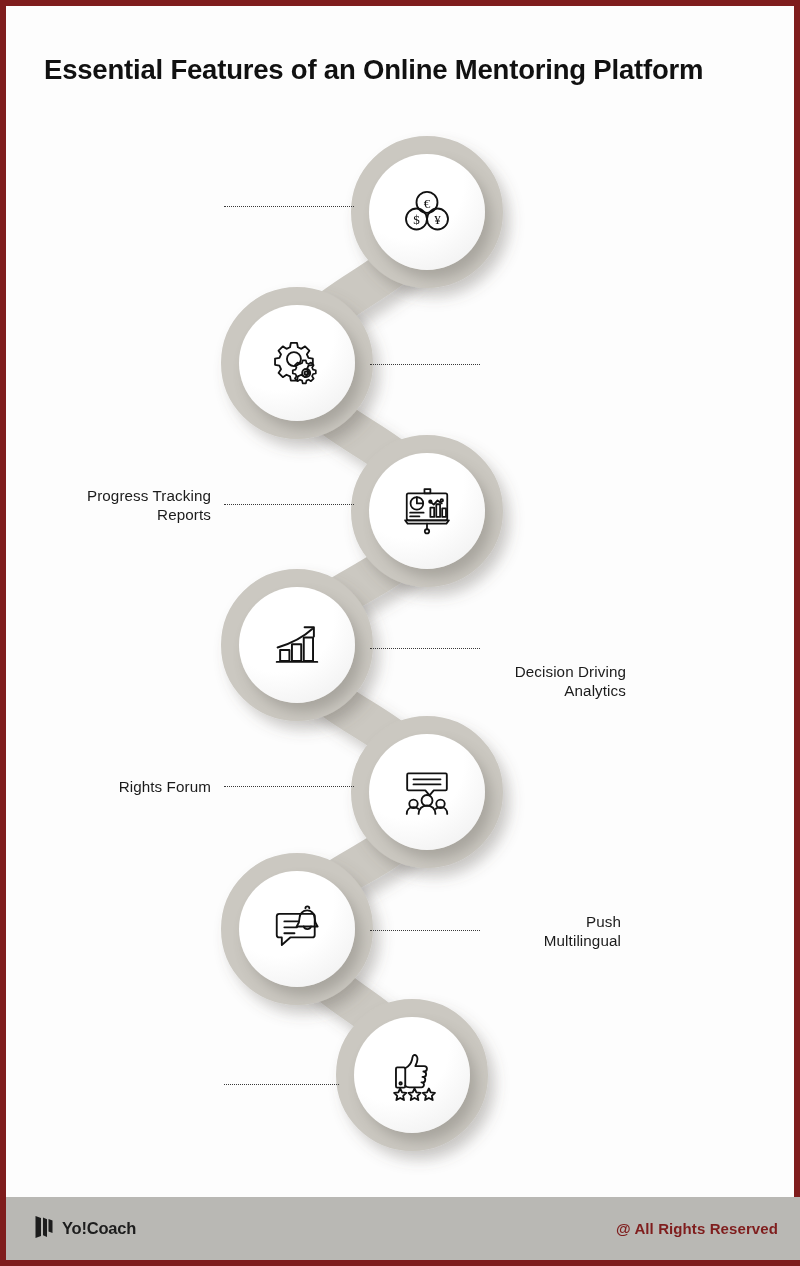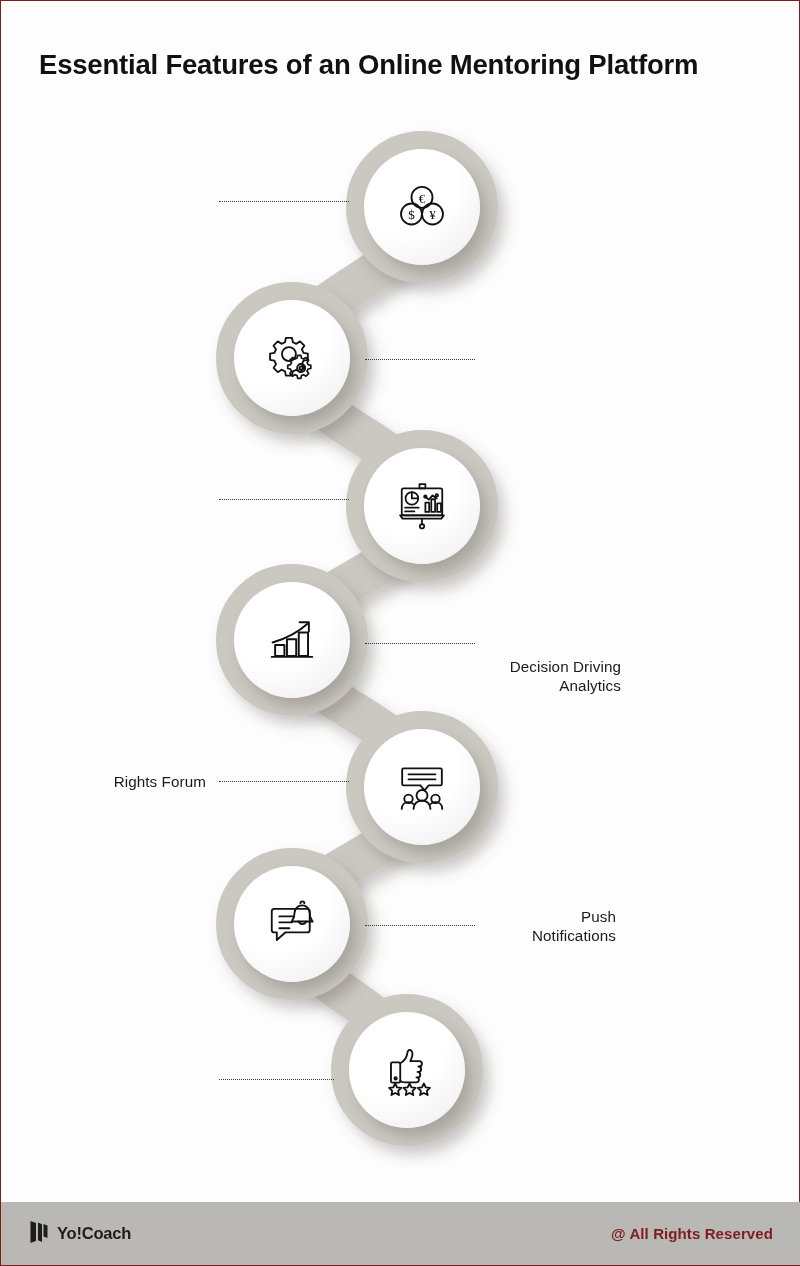--- a/index.html
+++ b/index.html
@@ -7,21 +7,21 @@
   body{
     width:800px;height:1266px;
     background:#ffffff;
     font-family:"Liberation Sans", sans-serif;
     position:relative;
     overflow:hidden;
   }
   #page{
     position:absolute;left:0;top:0;width:800px;height:1266px;
     background:#fdfdfd;
-    border:1px solid #7f1d1d;
+    border:6px solid #7f1d1d;
     box-sizing:border-box;
   }
 
   
   #title{
     position:absolute;
     left:38px; top:48px;
     width:740px;
     font-size:27.5px;
     font-weight:bold;
@@ -159,20 +159,22 @@
         <path d="M12 34 h16 M12 38.5 h11"></path>
         <rect x="36" y="28" width="4.5" height="11"></rect>
         <rect x="43" y="24" width="4.5" height="15"></rect>
         <rect x="50" y="29" width="4.5" height="10"></rect>
         <path d="M36 21 l4 3.5 4.5-5 5 3.5"></path>
         <circle cx="36" cy="21" r="1.5"></circle>
         <circle cx="49.5" cy="19.5" r="1.5"></circle>
       </svg>
     </span>
   </div>
+  <div class="label left" style="left:20px; top:480px; width:185px;">Progress Tracking
+Reports</div>
   <div class="dots" style="left:218px; top:498px; width:130px;"></div>
 
   <div class="node" style="left:233px; top:581px;">
     <span>
       <svg width="54" height="54" viewBox="0 0 64 64" fill="none" stroke="#111" stroke-width="2.3" stroke-linecap="round" stroke-linejoin="round">
         <path d="M8 52 h48"></path>
         <rect x="12" y="38" width="11" height="13"></rect>
         <rect x="26" y="31" width="11" height="20"></rect>
         <rect x="40" y="23" width="11" height="28"></rect>
         <path d="M9 35 C 22 31, 38 24, 50 13"></path>
@@ -206,21 +208,21 @@
       <svg width="54" height="54" viewBox="0 0 64 64" fill="none" stroke="#111" stroke-width="2.2" stroke-linecap="round" stroke-linejoin="round">
         <path d="M46 14 h4 a3 3 0 0 1 3 3 v22 a3 3 0 0 1 -3 3 h-26 l-10 9 v-9 h-3 a3 3 0 0 1 -3 -3 v-22 a3 3 0 0 1 3 -3 z"></path>
         <path d="M17 23 h17 M17 30 h15 M17 37 h12"></path>
         <path d="M44 10 a9 9 0 0 1 9 9 c0 6 2 8 3.5 10 h-25 c1.5-2 3.5-4 3.5-10 a9 9 0 0 1 9-9 z"></path>
         <path d="M42 7.5 a2.3 2.3 0 0 1 4.6 0"></path>
         <path d="M40 29 a4.5 4.5 0 0 0 8.6 0"></path>
       </svg>
     </span>
   </div>
   <div class="label right" style="left:430px; top:906px; width:185px;">Push
-Notifications</div>
+Multilingual</div>
   <div class="dots" style="left:364px; top:924px; width:110px;"></div>
 
   <div class="node" style="left:348px; top:1011px;">
     <span>
       <svg width="54" height="54" viewBox="0 0 64 64" fill="none" stroke="#111" stroke-width="2.2" stroke-linecap="round" stroke-linejoin="round">
         <path d="M24 24 c4-2 7-6 8-10 c.6-2.5 .3-5 2.2-5.6 c2.4-.7 4.3 1.6 4.3 4.6 c0 3-1.5 6.2-2.5 8.5 h10.5 a3.2 3.2 0 0 1 0 6.4 h-1 a3.2 3.2 0 0 1 0 6.4 h-1 a3.2 3.2 0 0 1 0 6.4 h-1.3 a3 3 0 0 1 0 6 h-14.2 c-2.4 0-4.2-1-5-2"></path>
         <rect x="13" y="23" width="11" height="24" rx="1.6"></rect>
         <circle cx="18.5" cy="42" r="1.4"></circle>
         <path d="M14 50 l2.2 4.6 5 .6 -3.7 3.5 1 5 -4.5-2.5 -4.5 2.5 1-5 -3.7-3.5 5-.6 z" transform="translate(4,-2)"></path>
         <path d="M14 50 l2.2 4.6 5 .6 -3.7 3.5 1 5 -4.5-2.5 -4.5 2.5 1-5 -3.7-3.5 5-.6 z" transform="translate(21,-2)"></path>

